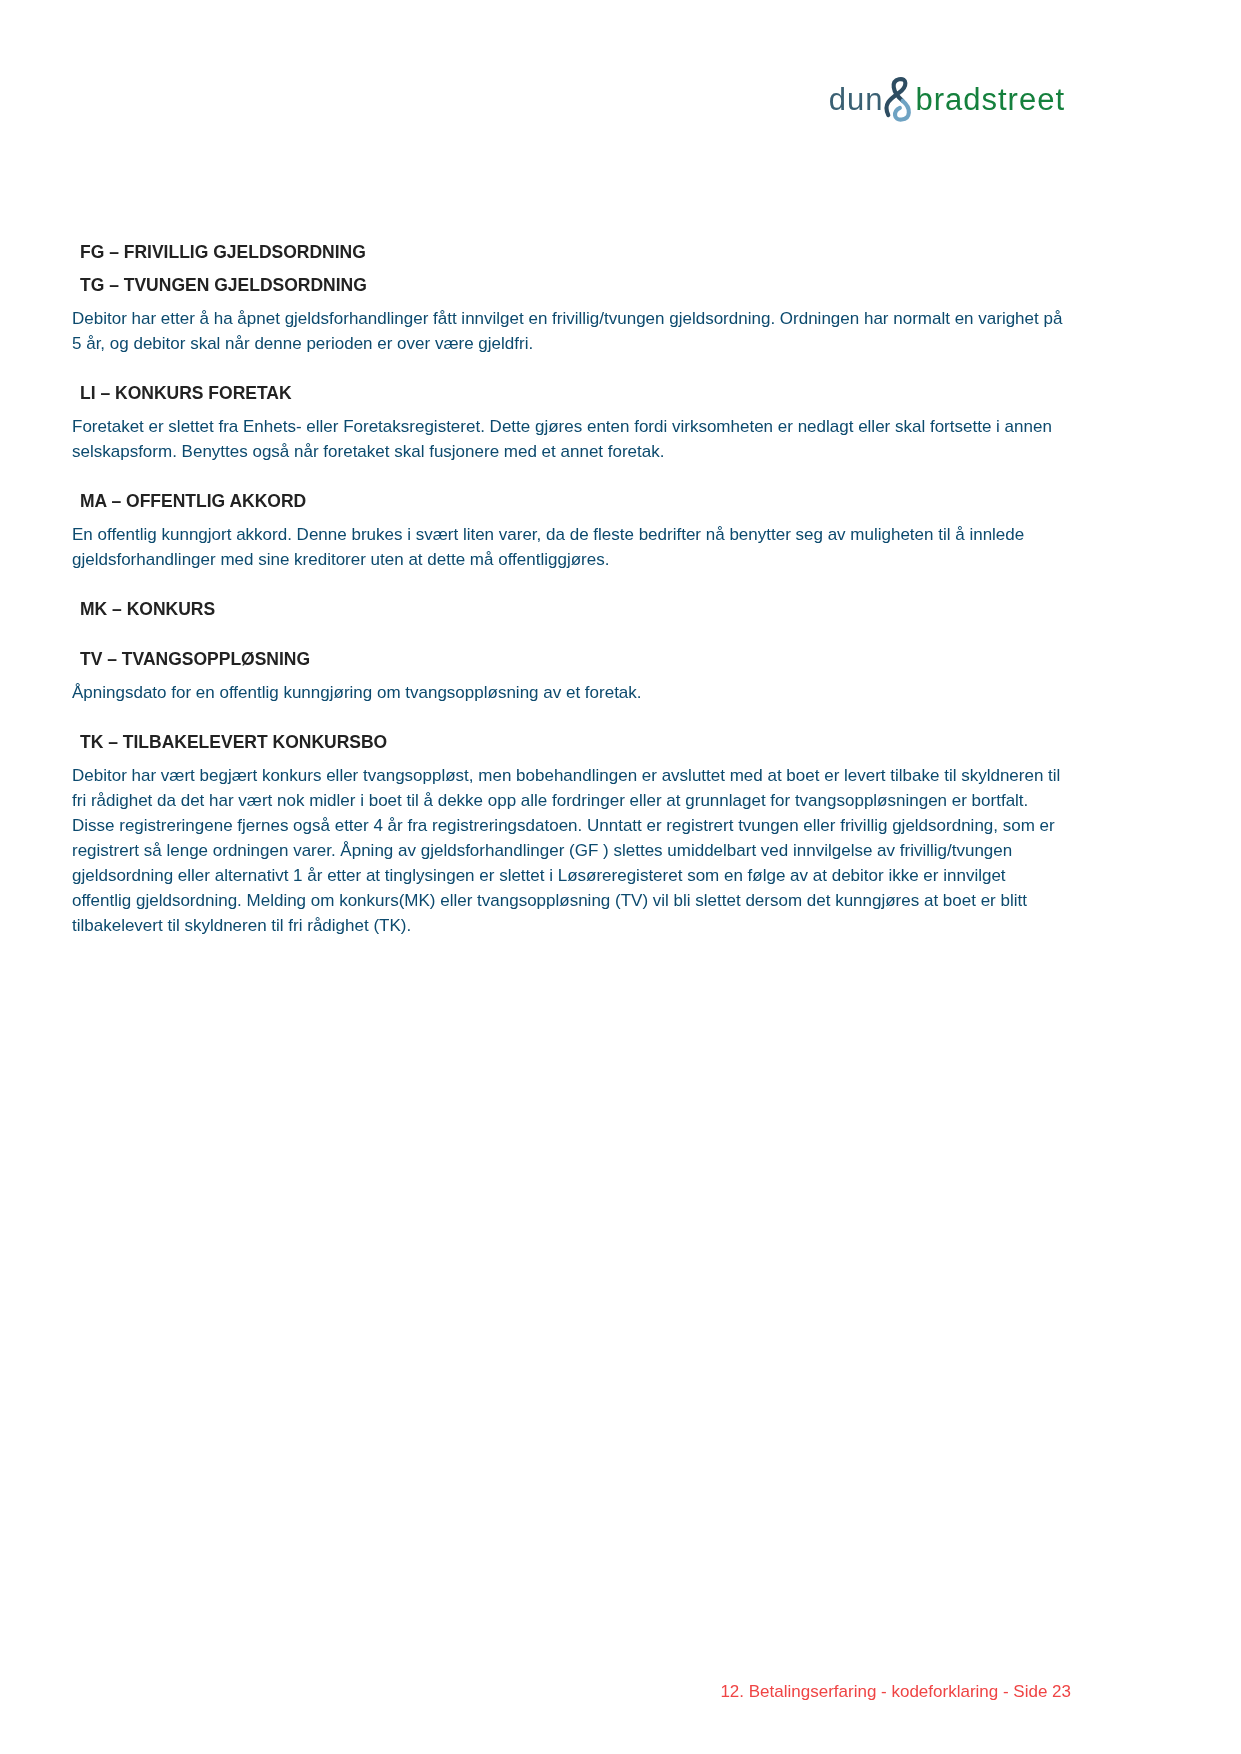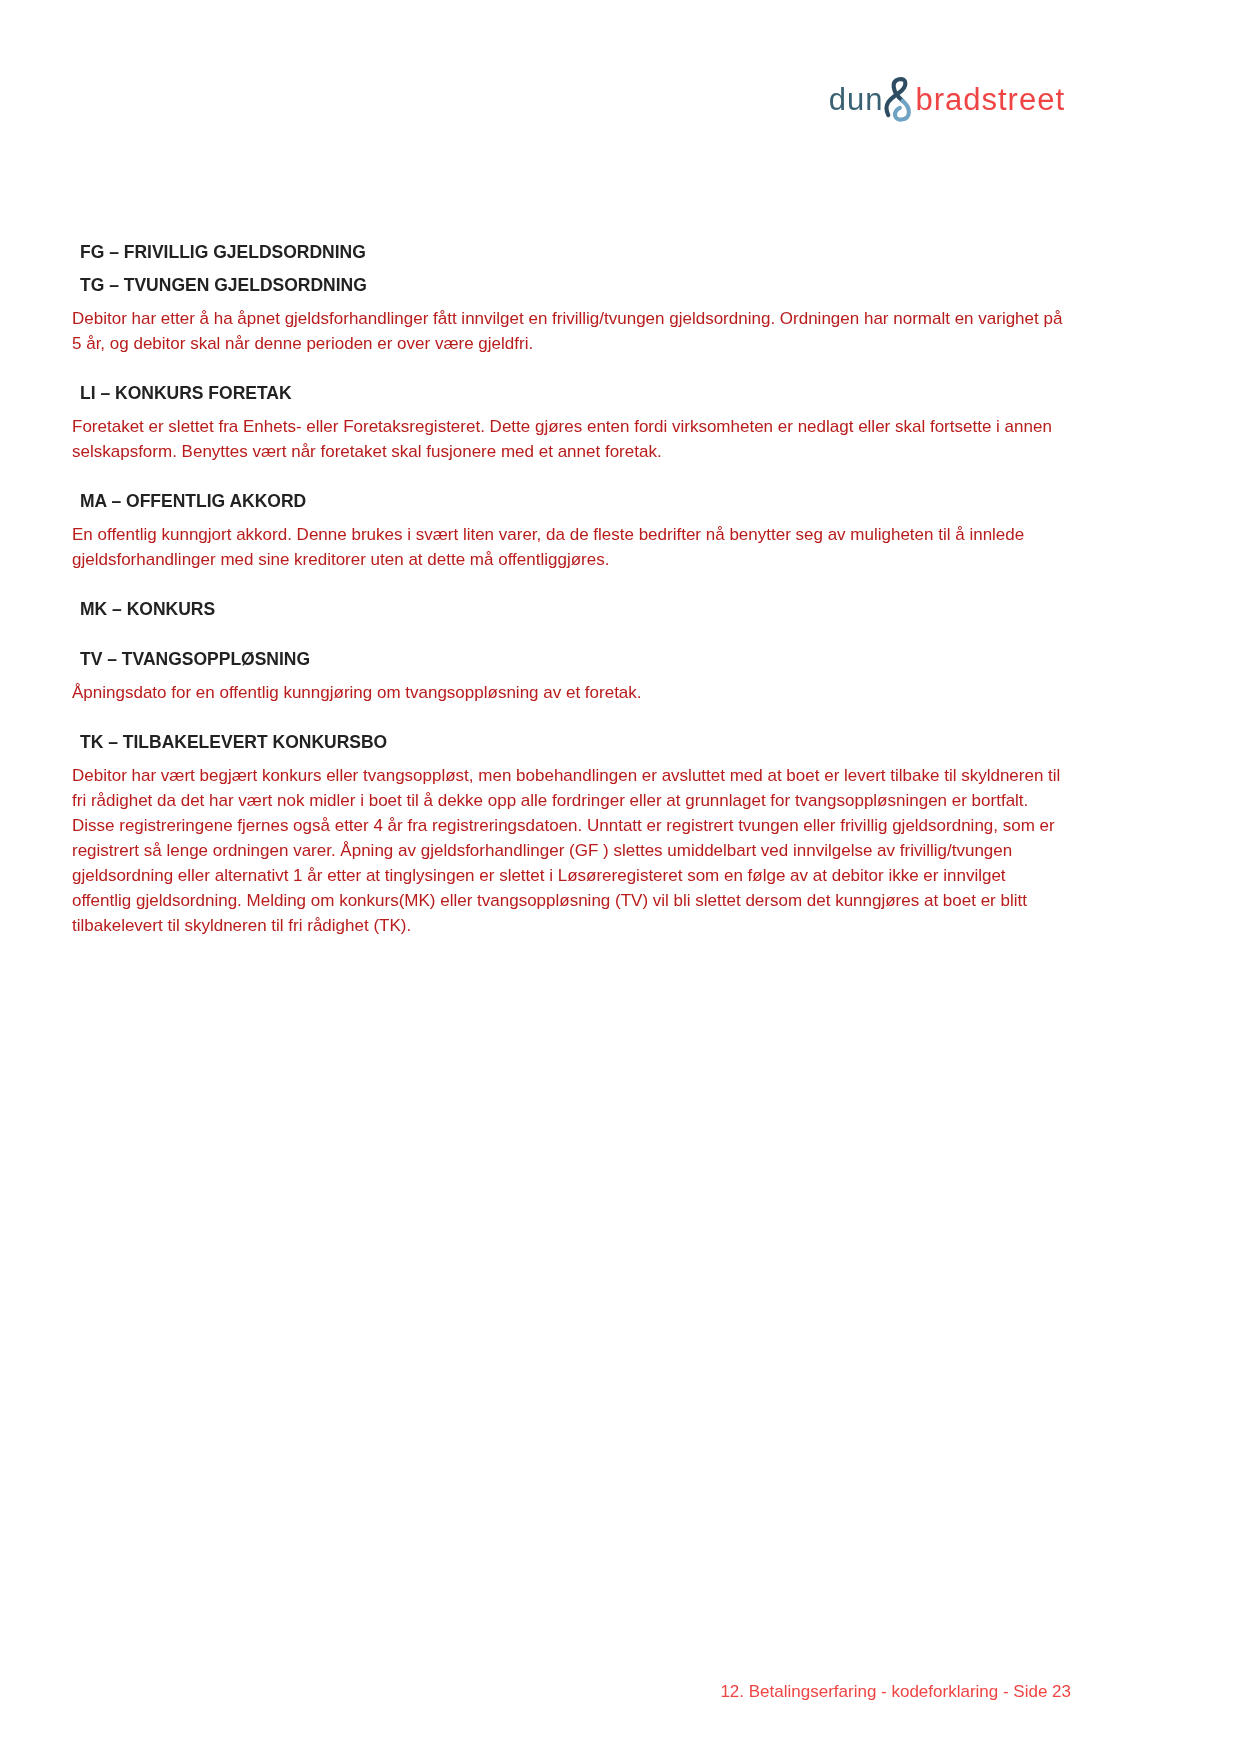--- a/index.html
+++ b/index.html
@@ -25,21 +25,21 @@
     align-items: flex-end;
     line-height: 1;
     user-select: none;
   }
   .logo .word {
     font-size: 31px;
     letter-spacing: 1px;
     font-weight: 400;
   }
   .logo .word-dun   { color: #3a6073; margin-right: 1px; }
-  .logo .word-brad  { color: #ef4444; margin-left: 1px; }
+  .logo .word-brad  { color: #15803d; margin-left: 1px; }
   .logo svg.amp {
     width: 36px;
     height: 50px;
     margin: 0 -3px -9px -3px;
     display: block;
   }
 
   
   .content {
     position: absolute;
@@ -52,21 +52,21 @@
     margin: 8px;
     font-size: 17.5px;
     line-height: 25px;
     font-weight: bold;
     color: #222222;
   }
   .code-section p {
     margin: 0;
     font-size: 17px;
     line-height: 25px;
-    color: #b91c1c;
+    color: #0c4a6e;
   }
 
   
   .footer {
     position: absolute;
     top: 1682px;
     right: 170px;
     font-size: 17px;
     color: #ef4444;
   }
@@ -89,21 +89,21 @@
 
   <main class="content">
 
   <section class="code-section">
         <h3>FG – FRIVILLIG GJELDSORDNING</h3>
         <h3>TG – TVUNGEN GJELDSORDNING</h3>
         <p>Debitor har etter å ha åpnet gjeldsforhandlinger fått innvilget en frivillig/tvungen gjeldsordning. Ordningen har normalt en varighet på 5 år, og debitor skal når denne perioden er over være gjeldfri.</p>
       </section>
       <section class="code-section">
         <h3>LI – KONKURS FORETAK</h3>
-        <p>Foretaket er slettet fra Enhets- eller Foretaksregisteret. Dette gjøres enten fordi virksomheten er nedlagt eller skal fortsette i annen selskapsform. Benyttes vært når foretaket skal fusjonere med et annet foretak.</p>
+        <p>Foretaket er slettet fra Enhets- eller Foretaksregisteret. Dette gjøres enten fordi virksomheten er nedlagt eller skal fortsette i annen selskapsform. Benyttes også når foretaket skal fusjonere med et annet foretak.</p>
       </section>
       <section class="code-section">
         <h3>MA – OFFENTLIG AKKORD</h3>
         <p>En offentlig kunngjort akkord. Denne brukes i svært liten varer, da de fleste bedrifter nå benytter seg av muligheten til å innlede gjeldsforhandlinger med sine kreditorer uten at dette må offentliggjøres.</p>
       </section>
       <section class="code-section">
         <h3>MK – KONKURS</h3>
       </section>
       <section class="code-section">
         <h3>TV – TVANGSOPPLØSNING</h3>

